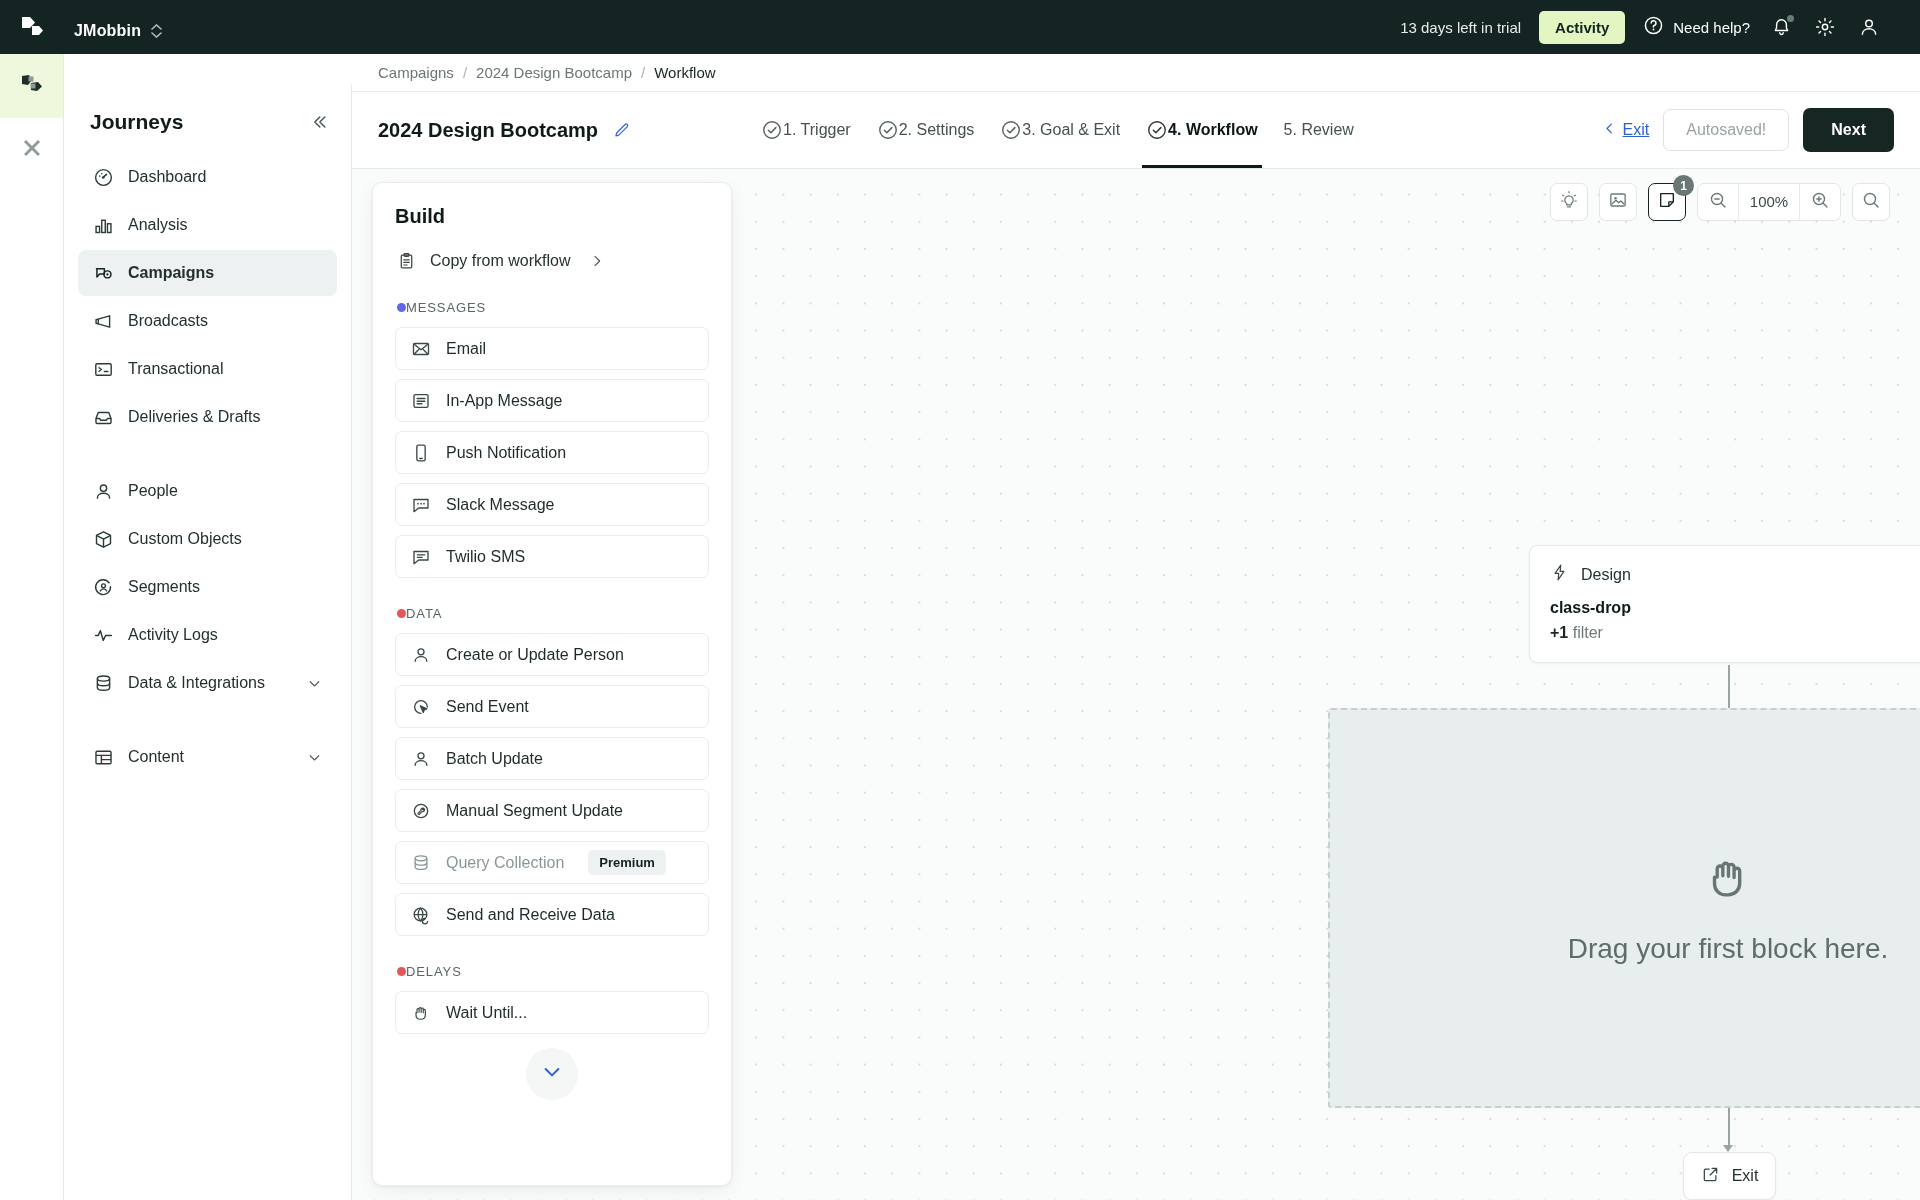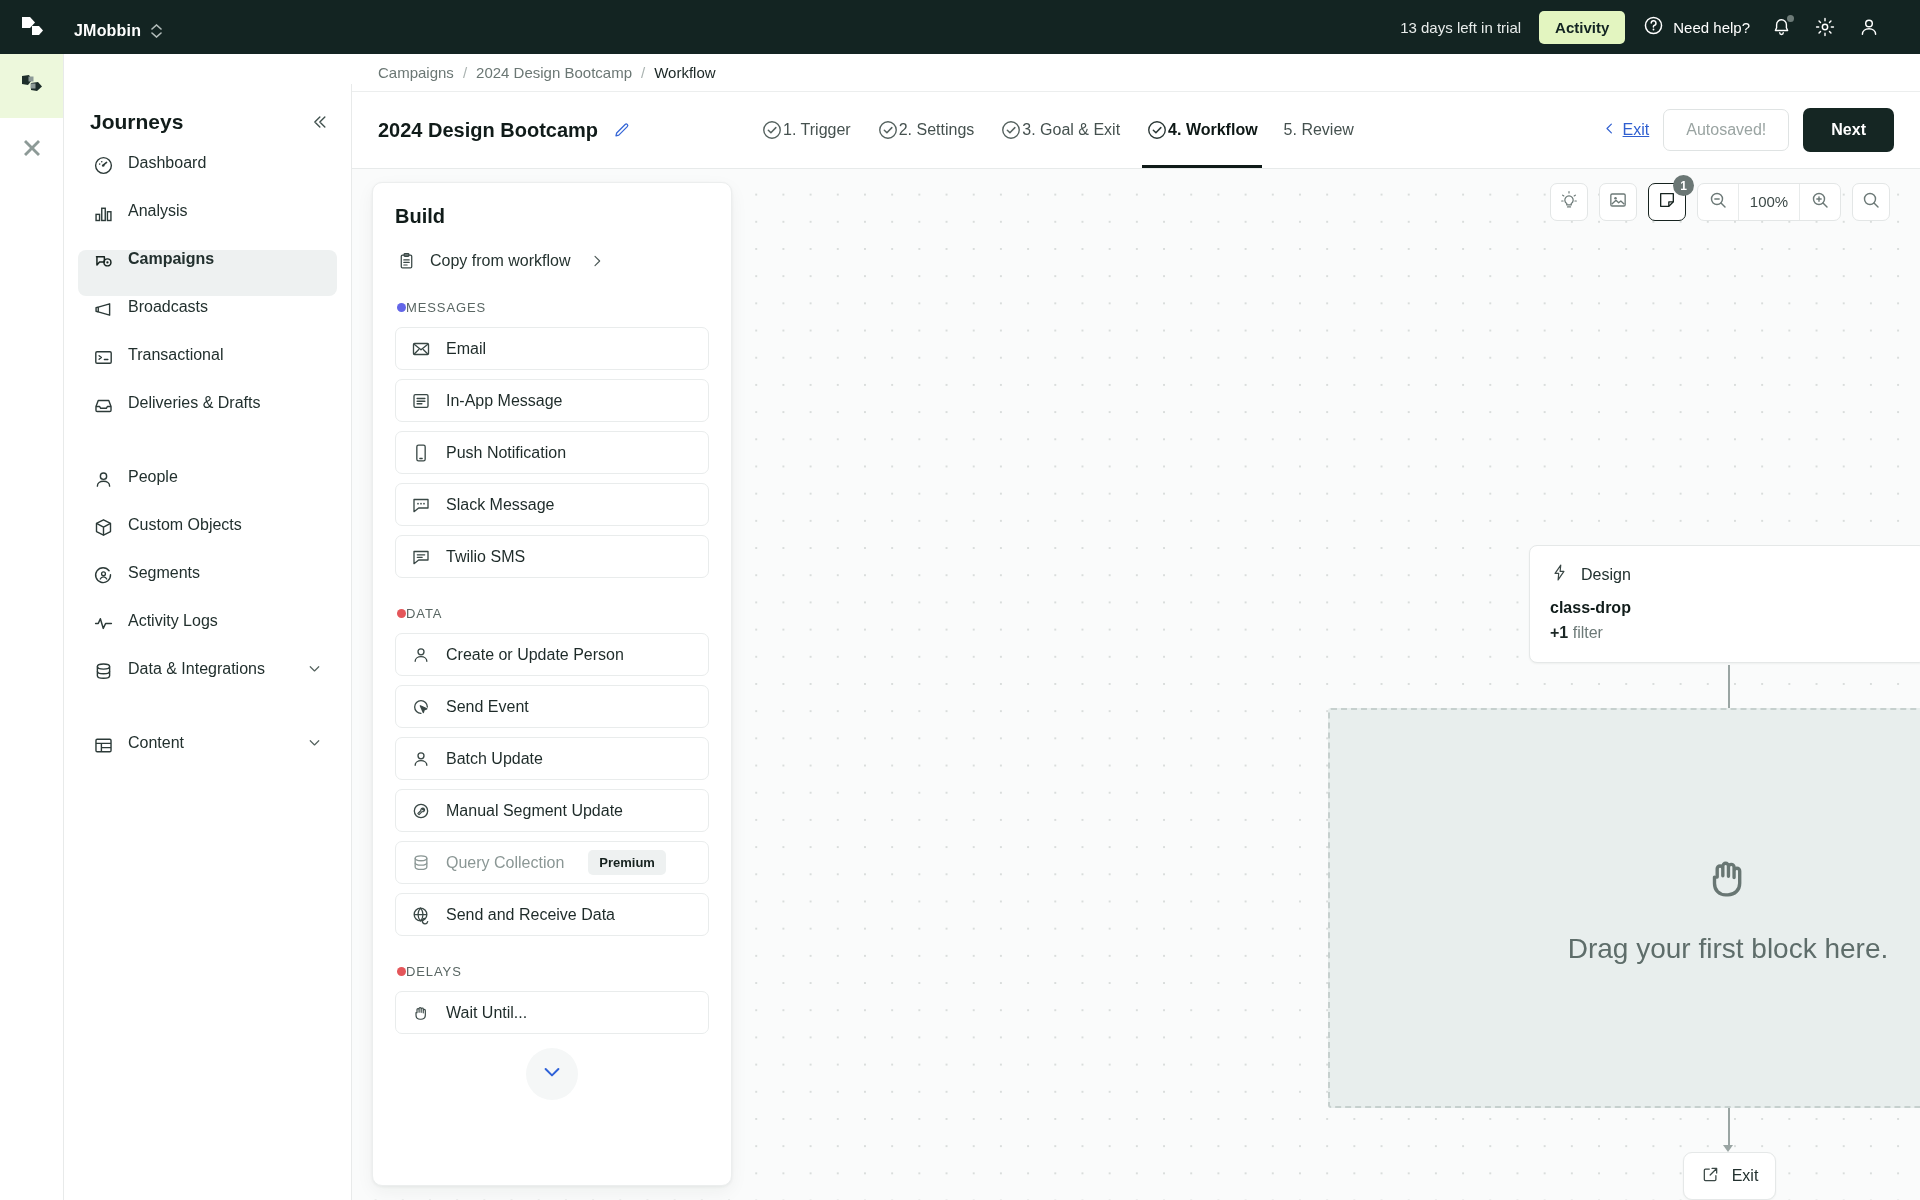--- a/index.html
+++ b/index.html
@@ -38,21 +38,21 @@
   .rail-item { height: 64px; display: flex; align-items: center; justify-content: center; cursor: pointer; }
   .rail-item.active { background: #edf8dc; }
 
   
   .sidebar { width: 288px; flex: 0 0 288px; background: #fff; border-right: 1px solid #e8eaea; padding-top: 8px; margin-top: 30px; }
   .sidebar-head { display: flex; align-items: center; padding: 18px 22px 6px 26px; }
   .sidebar-title { font-size: 21px; font-weight: 700; color: #111c1a; }
   .collapse-btn { margin-left: auto; cursor: pointer; color: #41514e; display: flex; }
   .nav { padding: 14px 14px 0 14px; }
   .nav-item {
-    display: flex; gap: 14px; height: 46px; padding: 0 14px;
+    display: flex; align-items: center; gap: 14px; height: 46px; padding: 0 14px;
     border-radius: 8px; font-size: 16px; color: #22302e; cursor: pointer; margin-bottom: 2px;
   }
   .nav-item.active { background: #eef1f1; font-weight: 700; }
   .nav-icon { width: 22px; height: 22px; display: flex; align-items: center; justify-content: center; flex: 0 0 22px; color: #2c3a38; }
   .nav-chev { margin-left: auto; display: flex; color: #55635f; }
   .nav-chev.far { margin-left: auto; }
   .nav-gap { height: 26px; }
 
   
   .main { flex: 1; display: flex; flex-direction: column; min-width: 0; background: #fff; }

